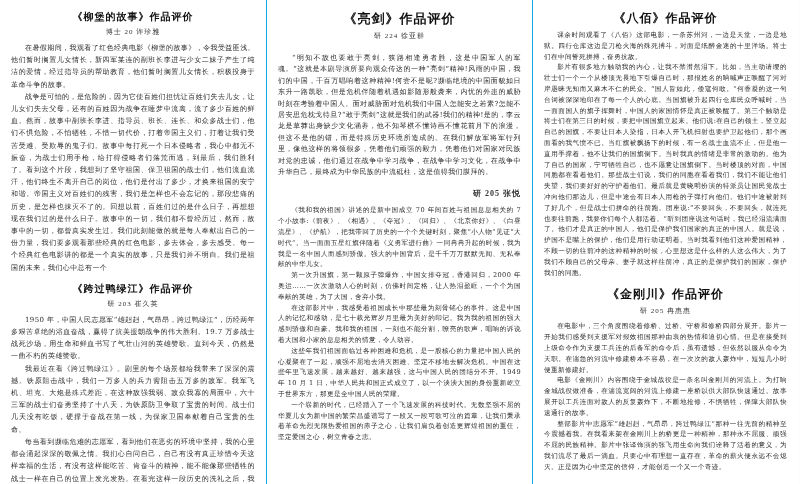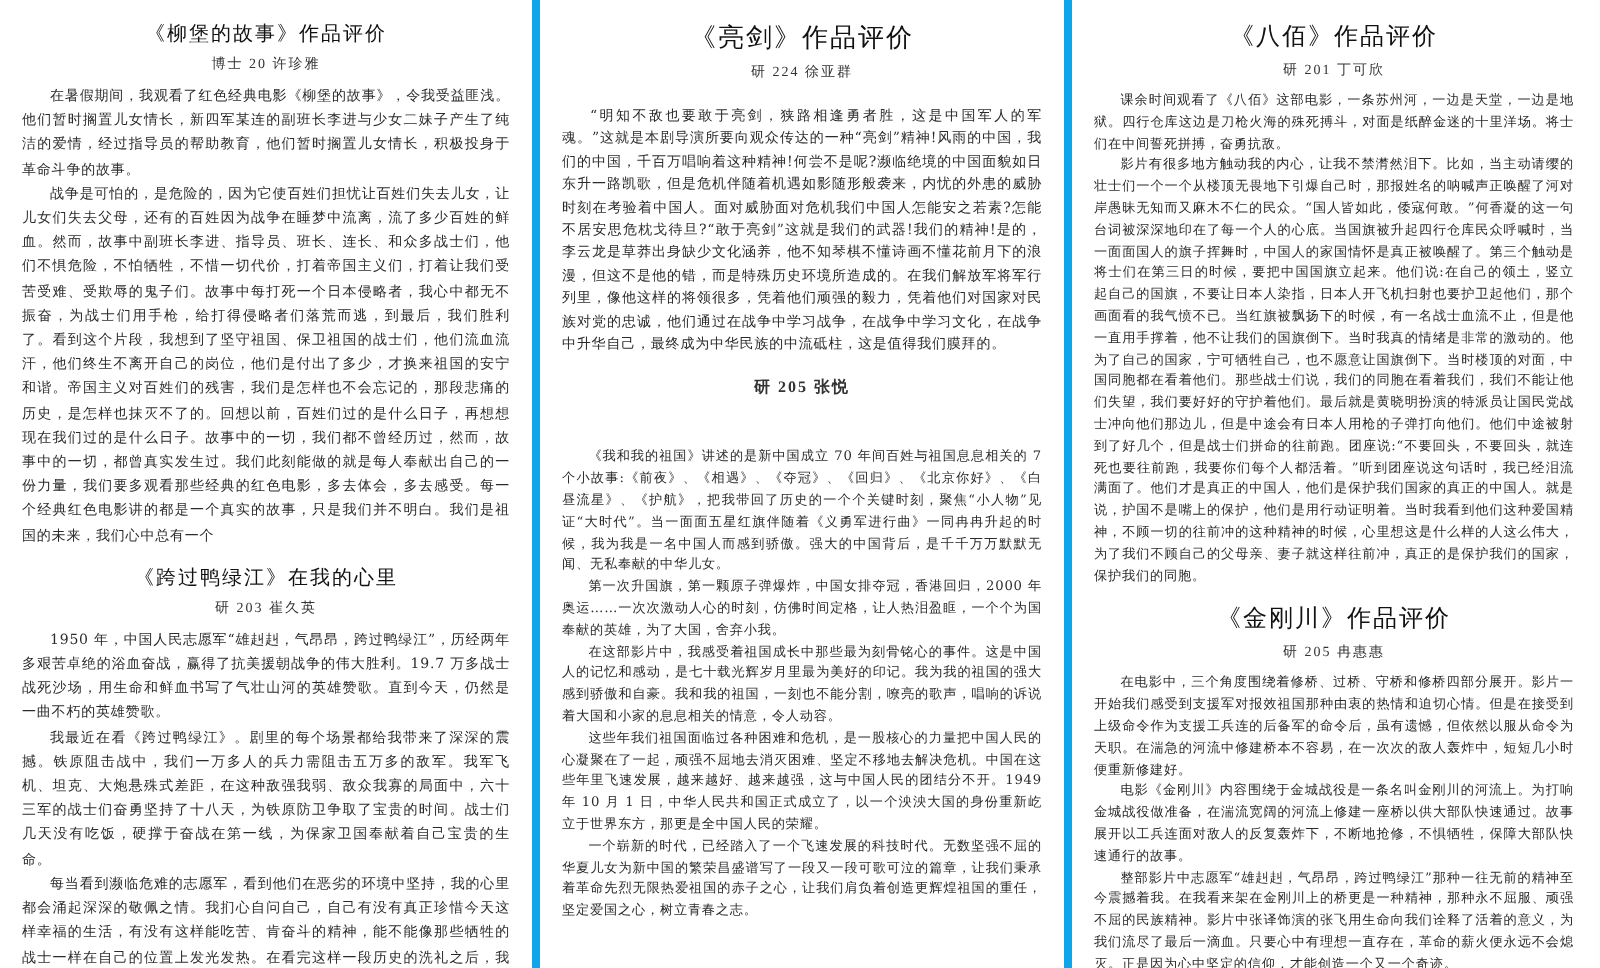--- a/index.html
+++ b/index.html
@@ -7,34 +7,34 @@
     width:800px;height:484px;overflow:hidden;
     background:#ffffff;
     font-family:"DejaVu Serif","Liberation Serif",serif;
     color:#262626;
   }
   .page{display:flex;width:800px;height:484px;background:#fdfdfd;}
   .col{
     width:266px;height:484px;overflow:hidden;box-sizing:border-box;
     padding:2px 11px 0 11px;background:#ffffff;
   }
-  .col + .col{border-left:4px solid #0ea5e9;}
+  .col + .col{border-left:1px solid #0ea5e9;}
   .essay{margin-bottom:6px;}
   .essay-title{
-    text-align:center;font-weight:normal;color:#111;
+    text-align:center;font-weight:bold;color:#111;
     margin:8px 0 3px 0;letter-spacing:1px;
   }
   .t-sm{font-size:10px;}
   .t-md{font-size:12px;}
   .t-lg{font-size:13px;}
   .essay-author{
     text-align:center;font-size:7px;color:#333;
     margin:0 0 5px 0;letter-spacing:1px;font-family:Liberation Serif, serif;
   }
-  .author-strong{font-size:8px;font-weight:bold;margin:10px 0 24px 0;}
+  .author-strong{font-size:8px;font-weight:bold;margin:10px 0 6px 0;text-align:right;}
   .essay-body p{
     margin:0;padding:0;
     font-size:7px;line-height:12.2px;
     text-align:justify;text-indent:2em;
     color:#2b2b2b;letter-spacing:0.4px;
     word-break:break-all;
   }
   .dense p{line-height:11.4px;margin-top:12px;}
   .denser p{line-height:10.8px;font-size:6.6px;}
 </style>
@@ -46,21 +46,21 @@
   <div class="col">
     <div class="essay">
       <div class="essay-title t-sm">《柳堡的故事》作品评价</div>
       <div class="essay-author">博士 20 许珍雅</div>
       <div class="essay-body">
           <p>在暑假期间，我观看了红色经典电影《柳堡的故事》，令我受益匪浅。他们暂时搁置儿女情长，新四军某连的副班长李进与少女二妹子产生了纯洁的爱情，经过指导员的帮助教育，他们暂时搁置儿女情长，积极投身于革命斗争的故事。</p>
           <p>战争是可怕的，是危险的，因为它使百姓们担忧让百姓们失去儿女，让儿女们失去父母，还有的百姓因为战争在睡梦中流离，流了多少百姓的鲜血。然而，故事中副班长李进、指导员、班长、连长、和众多战士们，他们不惧危险，不怕牺牲，不惜一切代价，打着帝国主义们，打着让我们受苦受难、受欺辱的鬼子们。故事中每打死一个日本侵略者，我心中都无不振奋，为战士们用手枪，给打得侵略者们落荒而逃，到最后，我们胜利了。看到这个片段，我想到了坚守祖国、保卫祖国的战士们，他们流血流汗，他们终生不离开自己的岗位，他们是付出了多少，才换来祖国的安宁和谐。帝国主义对百姓们的残害，我们是怎样也不会忘记的，那段悲痛的历史，是怎样也抹灭不了的。回想以前，百姓们过的是什么日子，再想想现在我们过的是什么日子。故事中的一切，我们都不曾经历过，然而，故事中的一切，都曾真实发生过。我们此刻能做的就是每人奉献出自己的一份力量，我们要多观看那些经典的红色电影，多去体会，多去感受。每一个经典红色电影讲的都是一个真实的故事，只是我们并不明白。我们是祖国的未来，我们心中总有一个</p>
         </div>
     </div>
     <div class="essay">
-      <div class="essay-title t-sm">《跨过鸭绿江》在我的心里</div>
+      <div class="essay-title t-sm">《跨过鸭绿江》作品评价</div>
       <div class="essay-author">研 203 崔久英</div>
       <div class="essay-body">
           <p>1950 年，中国人民志愿军“雄赳赳，气昂昂，跨过鸭绿江”，历经两年多艰苦卓绝的浴血奋战，赢得了抗美援朝战争的伟大胜利。19.7 万多战士战死沙场，用生命和鲜血书写了气壮山河的英雄赞歌。直到今天，仍然是一曲不朽的英雄赞歌。</p>
           <p>我最近在看《跨过鸭绿江》。剧里的每个场景都给我带来了深深的震撼。铁原阻击战中，我们一万多人的兵力需阻击五万多的敌军。我军飞机、坦克、大炮悬殊式差距，在这种敌强我弱、敌众我寡的局面中，六十三军的战士们奋勇坚持了十八天，为铁原防卫争取了宝贵的时间。战士们几天没有吃饭，硬撑于奋战在第一线，为保家卫国奉献着自己宝贵的生命。</p>
           <p>每当看到濒临危难的志愿军，看到他们在恶劣的环境中坚持，我的心里都会涌起深深的敬佩之情。我扪心自问自己，自己有没有真正珍惜今天这样幸福的生活，有没有这样能吃苦、肯奋斗的精神，能不能像那些牺牲的战士一样在自己的位置上发光发热。在看完这样一段历史的洗礼之后，我没有办法给出肯定的回答，因为我觉得，与他们相比自己做的还远远不够，自己的付出、努力和奉献距离一名优秀的共产党员还有差距。但是，在我的心里，想要认真学习，认真做好科研工作，努力为共产主义事业奋斗的决心却更加的坚定了。当无数为我们今天的生活、做出贡献甚至付出生命的可爱的人们，就这样鲜活的出现在我们面前的时候，给我们带来的触动是无法忘记的。功成不必在我，</p>
         </div>
     </div>
   </div>
 
   <div class="col">
@@ -79,21 +79,20 @@
           <p>在这部影片中，我感受着祖国成长中那些最为刻骨铭心的事件。这是中国人的记忆和感动，是七十载光辉岁月里最为美好的印记。我为我的祖国的强大感到骄傲和自豪。我和我的祖国，一刻也不能分割，嘹亮的歌声，唱响的诉说着大国和小家的息息相关的情意，令人动容。</p>
           <p>这些年我们祖国面临过各种困难和危机，是一股核心的力量把中国人民的心凝聚在了一起，顽强不屈地去消灭困难、坚定不移地去解决危机。中国在这些年里飞速发展，越来越好、越来越强，这与中国人民的团结分不开。1949 年 10 月 1 日，中华人民共和国正式成立了，以一个泱泱大国的身份重新屹立于世界东方，那更是全中国人民的荣耀。</p>
           <p>一个崭新的时代，已经踏入了一个飞速发展的科技时代。无数坚强不屈的华夏儿女为新中国的繁荣昌盛谱写了一段又一段可歌可泣的篇章，让我们秉承着革命先烈无限热爱祖国的赤子之心，让我们肩负着创造更辉煌祖国的重任，坚定爱国之心，树立青春之志。</p>
         </div>
     </div>
   </div>
 
   <div class="col">
     <div class="essay">
       <div class="essay-title t-md">《八佰》作品评价</div>
-      <div class="essay-author">研 201 丁可欣</div>
       <div class="essay-body denser">
           <p>课余时间观看了《八佰》这部电影，一条苏州河，一边是天堂，一边是地狱。四行仓库这边是刀枪火海的殊死搏斗，对面是纸醉金迷的十里洋场。将士们在中间誓死拼搏，奋勇抗敌。</p>
           <p>影片有很多地方触动我的内心，让我不禁潸然泪下。比如，当主动请缨的壮士们一个一个从楼顶无畏地下引爆自己时，那报姓名的呐喊声正唤醒了河对岸愚昧无知而又麻木不仁的民众。“国人皆如此，倭寇何敢。”何香凝的这一句台词被深深地印在了每一个人的心底。当国旗被升起四行仓库民众呼喊时，当一面面国人的旗子挥舞时，中国人的家国情怀是真正被唤醒了。第三个触动是将士们在第三日的时候，要把中国国旗立起来。他们说:在自己的领土，竖立起自己的国旗，不要让日本人染指，日本人开飞机扫射也要护卫起他们，那个画面看的我气愤不已。当红旗被飘扬下的时候，有一名战士血流不止，但是他一直用手撑着，他不让我们的国旗倒下。当时我真的情绪是非常的激动的。他为了自己的国家，宁可牺牲自己，也不愿意让国旗倒下。当时楼顶的对面，中国同胞都在看着他们。那些战士们说，我们的同胞在看着我们，我们不能让他们失望，我们要好好的守护着他们。最后就是黄晓明扮演的特派员让国民党战士冲向他们那边儿，但是中途会有日本人用枪的子弹打向他们。他们中途被射到了好几个，但是战士们拼命的往前跑。团座说:“不要回头，不要回头，就连死也要往前跑，我要你们每个人都活着。”听到团座说这句话时，我已经泪流满面了。他们才是真正的中国人，他们是保护我们国家的真正的中国人。就是说，护国不是嘴上的保护，他们是用行动证明着。当时我看到他们这种爱国精神，不顾一切的往前冲的这种精神的时候，心里想这是什么样的人这么伟大，为了我们不顾自己的父母亲、妻子就这样往前冲，真正的是保护我们的国家，保护我们的同胞。</p>
         </div>
     </div>
     <div class="essay">
       <div class="essay-title t-md">《金刚川》作品评价</div>
       <div class="essay-author">研 205 冉惠惠</div>
       <div class="essay-body denser">
           <p>在电影中，三个角度围绕着修桥、过桥、守桥和修桥四部分展开。影片一开始我们感受到支援军对报效祖国那种由衷的热情和迫切心情。但是在接受到上级命令作为支援工兵连的后备军的命令后，虽有遗憾，但依然以服从命令为天职。在湍急的河流中修建桥本不容易，在一次次的敌人轰炸中，短短几小时便重新修建好。</p>

